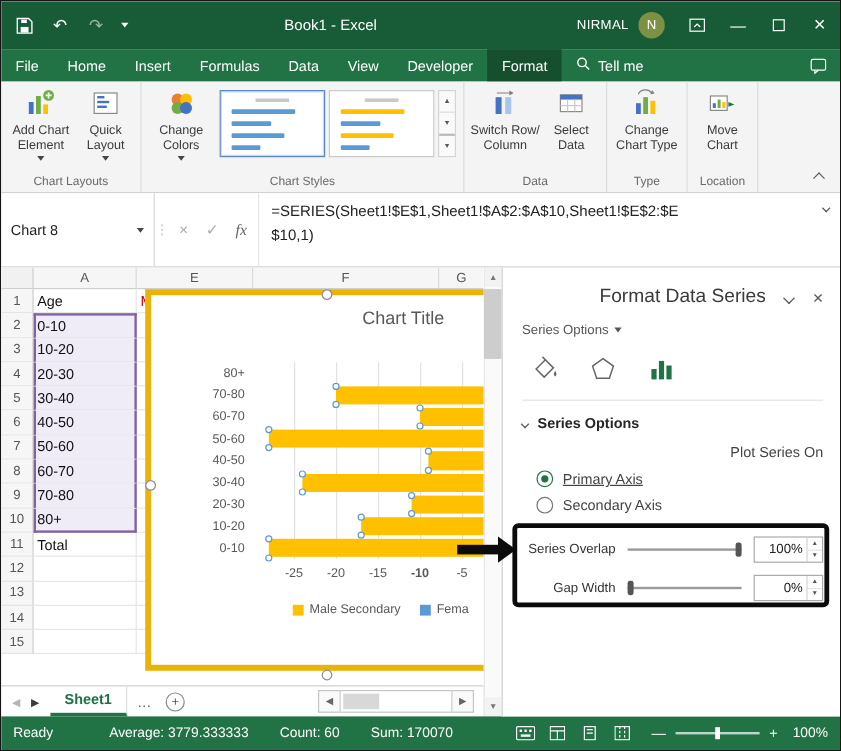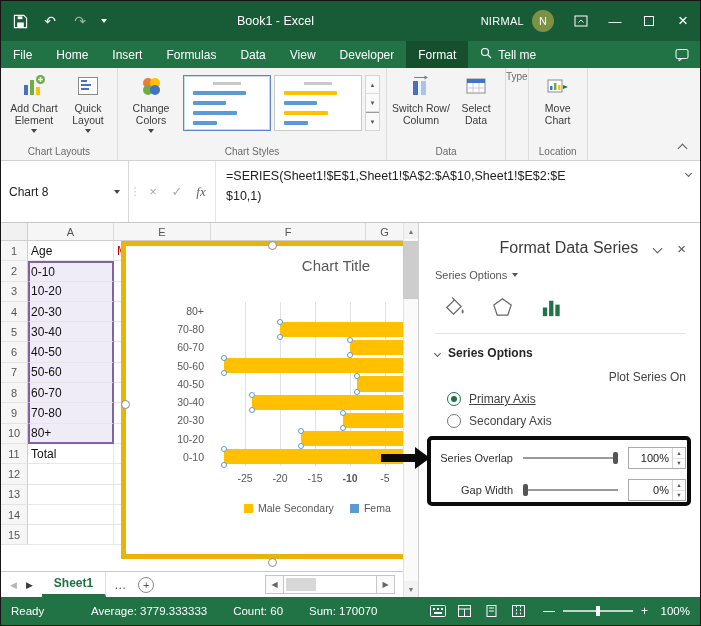--- a/index.html
+++ b/index.html
@@ -295,20 +295,32 @@
                 <line x1="15" y1="9" x2="15" y2="19" stroke="#C9C9C9"></line>
                 <line x1="3" y1="14" x2="21" y2="14" stroke="#C9C9C9"></line>
               </svg></span>
           <span class="lbl">Select Data</span>
         </div>
       </div>
       <div class="rlabel">Data</div>
     </div>
 
     <div class="rgroup">
+      <div class="rcontent">
+        <div class="bigbtn">
+          <span><svg width="24" height="24" viewBox="0 0 24 24">
+                <rect x="3" y="12" width="4" height="9" fill="#4472C4"></rect>
+                <rect x="9" y="7" width="4" height="14" fill="#70AD47"></rect>
+                <rect x="15" y="10" width="4" height="11" fill="#FFC000"></rect>
+                <path d="M5 4.5 a6 5 0 0 1 11 -1" stroke="#7F7F7F" fill="none"></path>
+                <path d="M16.5 1 L18.5 4 L15 4.5 Z" fill="#7F7F7F"></path>
+              </svg></span>
+          <span class="lbl">Change Chart Type</span>
+        </div>
+      </div>
       <div class="rlabel">Type</div>
     </div>
 
     <div class="rgroup">
       <div class="rcontent">
         <div class="bigbtn narrow">
           <span><svg width="24" height="24" viewBox="0 0 24 24">
                 <rect x="2" y="6" width="14" height="12" fill="#fff" stroke="#8A8A8A"></rect>
                 <rect x="4" y="12" width="2.5" height="4" fill="#4472C4"></rect>
                 <rect x="8" y="9" width="2.5" height="7" fill="#70AD47"></rect>

